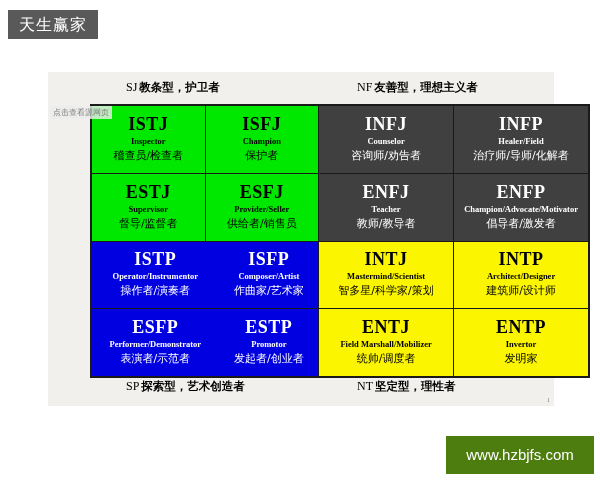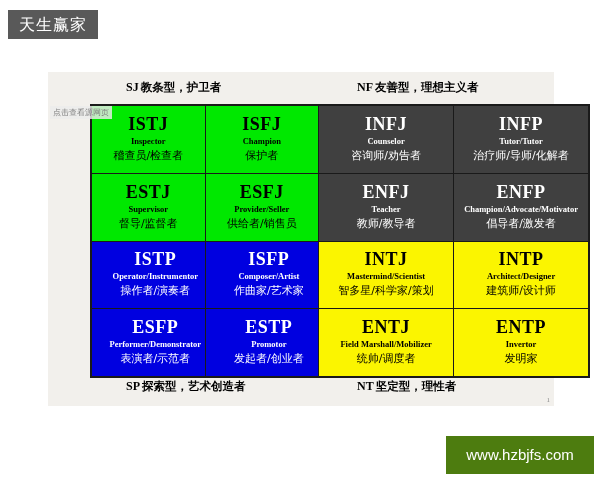--- a/index.html
+++ b/index.html
@@ -65,21 +65,21 @@
   .axis-label {
     position: absolute;
     font-family: "DejaVu Sans", sans-serif;
     font-weight: bold;
     font-size: 11.5px;
     color: #000000;
     white-space: nowrap;
   }
   .axis-label .code {
     font-family: "Liberation Serif", serif;
-    font-weight: bold;
+    font-weight: normal;
     font-size: 12px;
     padding-right: 2px;
   }
 
   .label-sj { left: 78px;  top: 8px; }
   .label-nf { left: 309px; top: 8px; }
   .label-sp { left: 78px;  top: 307px; }
   .label-nt { left: 309px; top: 307px; }
 
   
@@ -200,21 +200,21 @@
           <div class="role">Champion</div>
           <div class="cn">保护者</div>
         </div>
         <div class="cell q-red">
           <div class="type">INFJ</div>
           <div class="role">Counselor</div>
           <div class="cn">咨询师/劝告者</div>
         </div>
         <div class="cell q-red">
           <div class="type">INFP</div>
-          <div class="role">Tutor/Tutor</div>
+          <div class="role">Healer/Field</div>
           <div class="cn">治疗师/导师/化解者</div>
         </div>
         <div class="cell q-green">
           <div class="type">ESTJ</div>
           <div class="role">Supervisor</div>
           <div class="cn">督导/监督者</div>
         </div>
         <div class="cell q-green">
           <div class="type">ESFJ</div>
           <div class="role">Provider/Seller</div>

